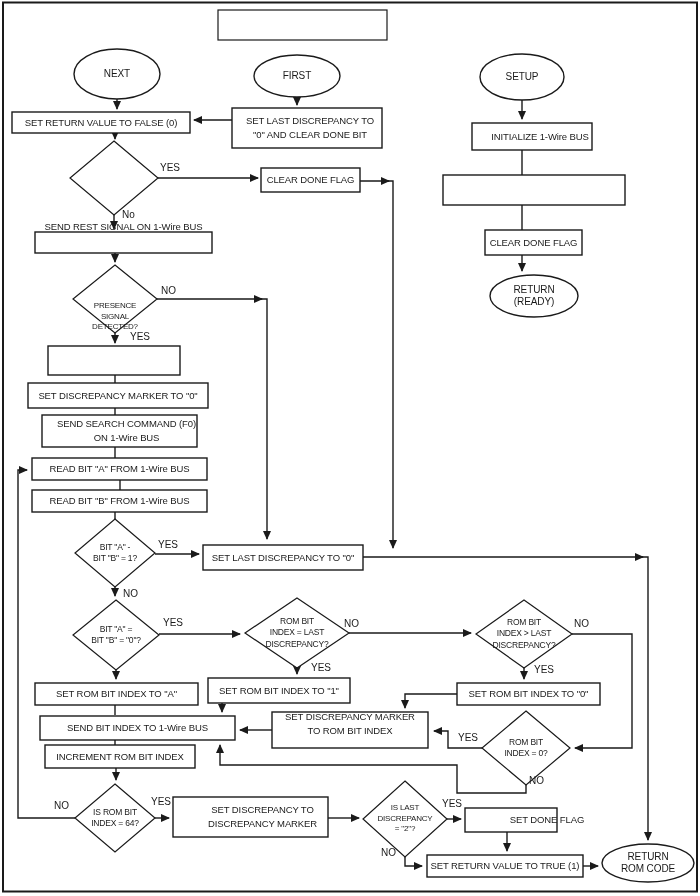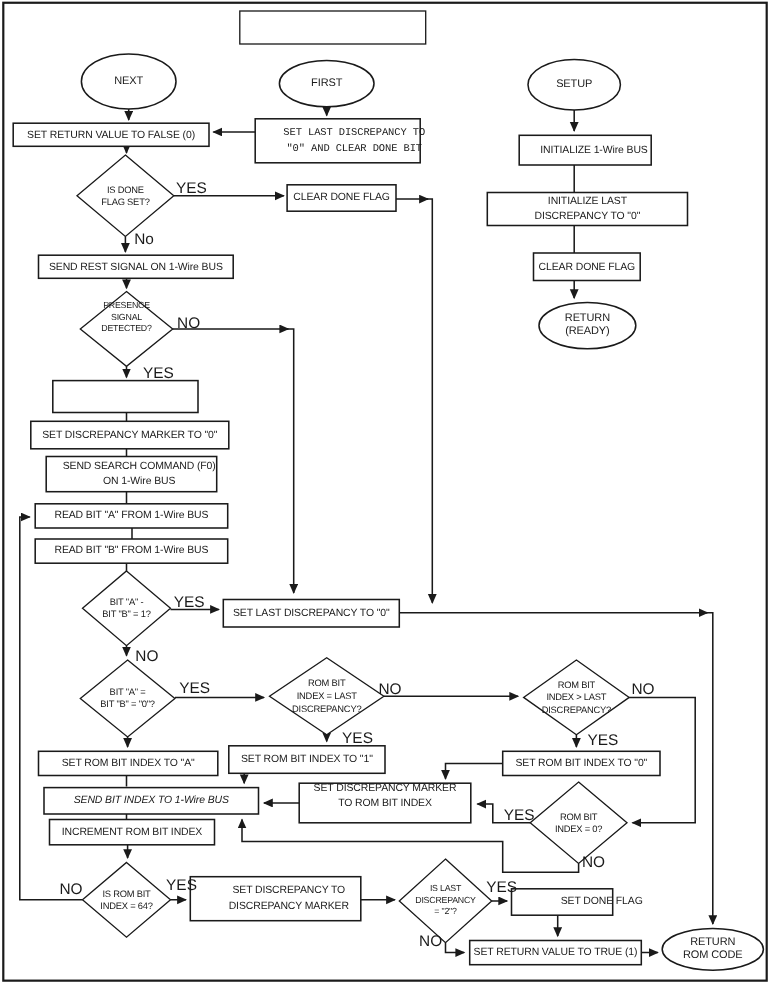--- a/index.html
+++ b/index.html
@@ -6,21 +6,21 @@
   #page{position:relative;width:700px;height:896px;background:#fff;
         font-family:"Liberation Sans","DejaVu Sans",sans-serif;color:#1a1a1a;overflow:hidden;}
   #wires{position:absolute;left:0;top:0;}
   .lbl{position:absolute;display:flex;align-items:center;justify-content:center;
        text-align:center;white-space:pre-line;font-size:9.5px;line-height:1.45;
        letter-spacing:-0.1px;pointer-events:none;}
   .term{font-size:10px;line-height:1.25;}
   .dec{font-size:8.5px;line-height:1.3;letter-spacing:-0.2px;}
   .dec.small{font-size:8px;}
   .title{font-size:11px;letter-spacing:0.2px;}
-  .elbl{position:absolute;font-size:14px;white-space:nowrap;pointer-events:none;}
+  .elbl{position:absolute;font-size:10px;white-space:nowrap;pointer-events:none;}
 </style>
 </head>
 <body>
 
 <div id="page">
 
   <svg id="wires" width="700" height="896" viewBox="0 0 700 896">
     <defs>
       <marker id="ah" markerUnits="userSpaceOnUse" markerWidth="12" markerHeight="12" refX="8" refY="4" orient="auto">
         <path d="M0,0 L9,4 L0,8 Z" fill="#1a1a1a"></path>
@@ -126,49 +126,45 @@
 
   <div class="lbl term" style="left:74px;top:49px;width:86px;height:50px;">NEXT</div>
   <div class="lbl term" style="left:254px;top:55px;width:86px;height:42px;text-align:right;">FIRST</div>
   <div class="lbl term" style="left:480px;top:54px;width:84px;height:46px;">SETUP</div>
   <div class="lbl term" style="left:490px;top:275px;width:88px;height:42px;">RETURN
 (READY)</div>
   <div class="lbl term" style="left:602px;top:844px;width:92px;height:38px;">RETURN
 ROM CODE</div>
 
   <div class="lbl" style="left:12px;top:112px;width:178px;height:21px;">SET RETURN VALUE TO FALSE (0)</div>
-  <div class="lbl" style="left:240px;top:108px;width:164px;height:40px;font-family:Liberation Mono, monospace;">SET LAST DISCREPANCY TO
+  <div class="lbl" style="left:228px;top:108px;width:164px;height:40px;">SET LAST DISCREPANCY TO
 "0" AND CLEAR DONE BIT</div>
   <div class="lbl" style="left:261px;top:168px;width:99px;height:24px;">CLEAR DONE FLAG</div>
-  <div class="lbl" style="left:35px;top:232px;width:177px;height:21px;">SEND REST SIGNAL ON 1-Wire BUS</div>
+  <div class="lbl" style="left:35px;top:216px;width:177px;height:21px;">SEND REST SIGNAL ON 1-Wire BUS</div>
   <div class="lbl" style="left:28px;top:383px;width:180px;height:25px;">SET DISCREPANCY MARKER TO "0"</div>
   <div class="lbl" style="left:42px;top:415px;width:169px;height:32px;">SEND SEARCH COMMAND (F0)
 ON 1-Wire BUS</div>
   <div class="lbl" style="left:32px;top:458px;width:175px;height:22px;">READ BIT "A" FROM 1-Wire BUS</div>
   <div class="lbl" style="left:32px;top:490px;width:175px;height:22px;">READ BIT "B" FROM 1-Wire BUS</div>
   <div class="lbl" style="left:203px;top:545px;width:160px;height:25px;">SET LAST DISCREPANCY TO "0"</div>
   <div class="lbl" style="left:35px;top:683px;width:163px;height:22px;">SET ROM BIT INDEX TO "A"</div>
-  <div class="lbl" style="left:40px;top:716px;width:195px;height:24px;font-style:italic;">SEND BIT INDEX TO 1-Wire BUS</div>
+  <div class="lbl" style="left:40px;top:716px;width:195px;height:24px;">SEND BIT INDEX TO 1-Wire BUS</div>
   <div class="lbl" style="left:45px;top:745px;width:150px;height:23px;">INCREMENT ROM BIT INDEX</div>
   <div class="lbl" style="left:208px;top:678px;width:142px;height:25px;">SET ROM BIT INDEX TO "1"</div>
   <div class="lbl" style="left:272px;top:712px;width:156px;height:24px;">SET DISCREPANCY MARKER
 TO ROM BIT INDEX</div>
   <div class="lbl" style="left:457px;top:683px;width:143px;height:22px;">SET ROM BIT INDEX TO "0"</div>
   <div class="lbl" style="left:173px;top:797px;width:179px;height:40px;">SET DISCREPANCY TO
 DISCREPANCY MARKER</div>
   <div class="lbl" style="left:465px;top:808px;width:92px;height:24px;padding-left:36px;">SET DONE FLAG</div>
   <div class="lbl" style="left:427px;top:855px;width:156px;height:22px;">SET RETURN VALUE TO TRUE (1)</div>
   <div class="lbl" style="left:472px;top:123px;width:136px;height:27px;">INITIALIZE 1-Wire BUS</div>
-  <div class="lbl" style="left:443px;top:175px;width:182px;height:30px;">INITIALIZE LAST
-DISCREPANCY TO "0"</div>
   <div class="lbl" style="left:485px;top:230px;width:97px;height:25px;">CLEAR DONE FLAG</div>
 
-  <div class="lbl dec" style="left:70px;top:141px;width:88px;height:74px;">IS DONE
-FLAG SET?</div>
-  <div class="lbl dec small" style="left:73px;top:255px;width:84px;height:68px;">PRESENCE
+  <div class="lbl dec small" style="left:73px;top:283px;width:84px;height:68px;">PRESENCE
 SIGNAL
 DETECTED?</div>
   <div class="lbl dec" style="left:75px;top:519px;width:80px;height:68px;">BIT "A" -
 BIT "B" = 1?</div>
   <div class="lbl dec" style="left:73px;top:600px;width:86px;height:70px;">BIT "A" =
 BIT "B" = "0"?</div>
   <div class="lbl dec" style="left:245px;top:598px;width:104px;height:70px;">ROM BIT
 INDEX = LAST
 DISCREPANCY?</div>
   <div class="lbl dec" style="left:476px;top:600px;width:96px;height:68px;">ROM BIT

